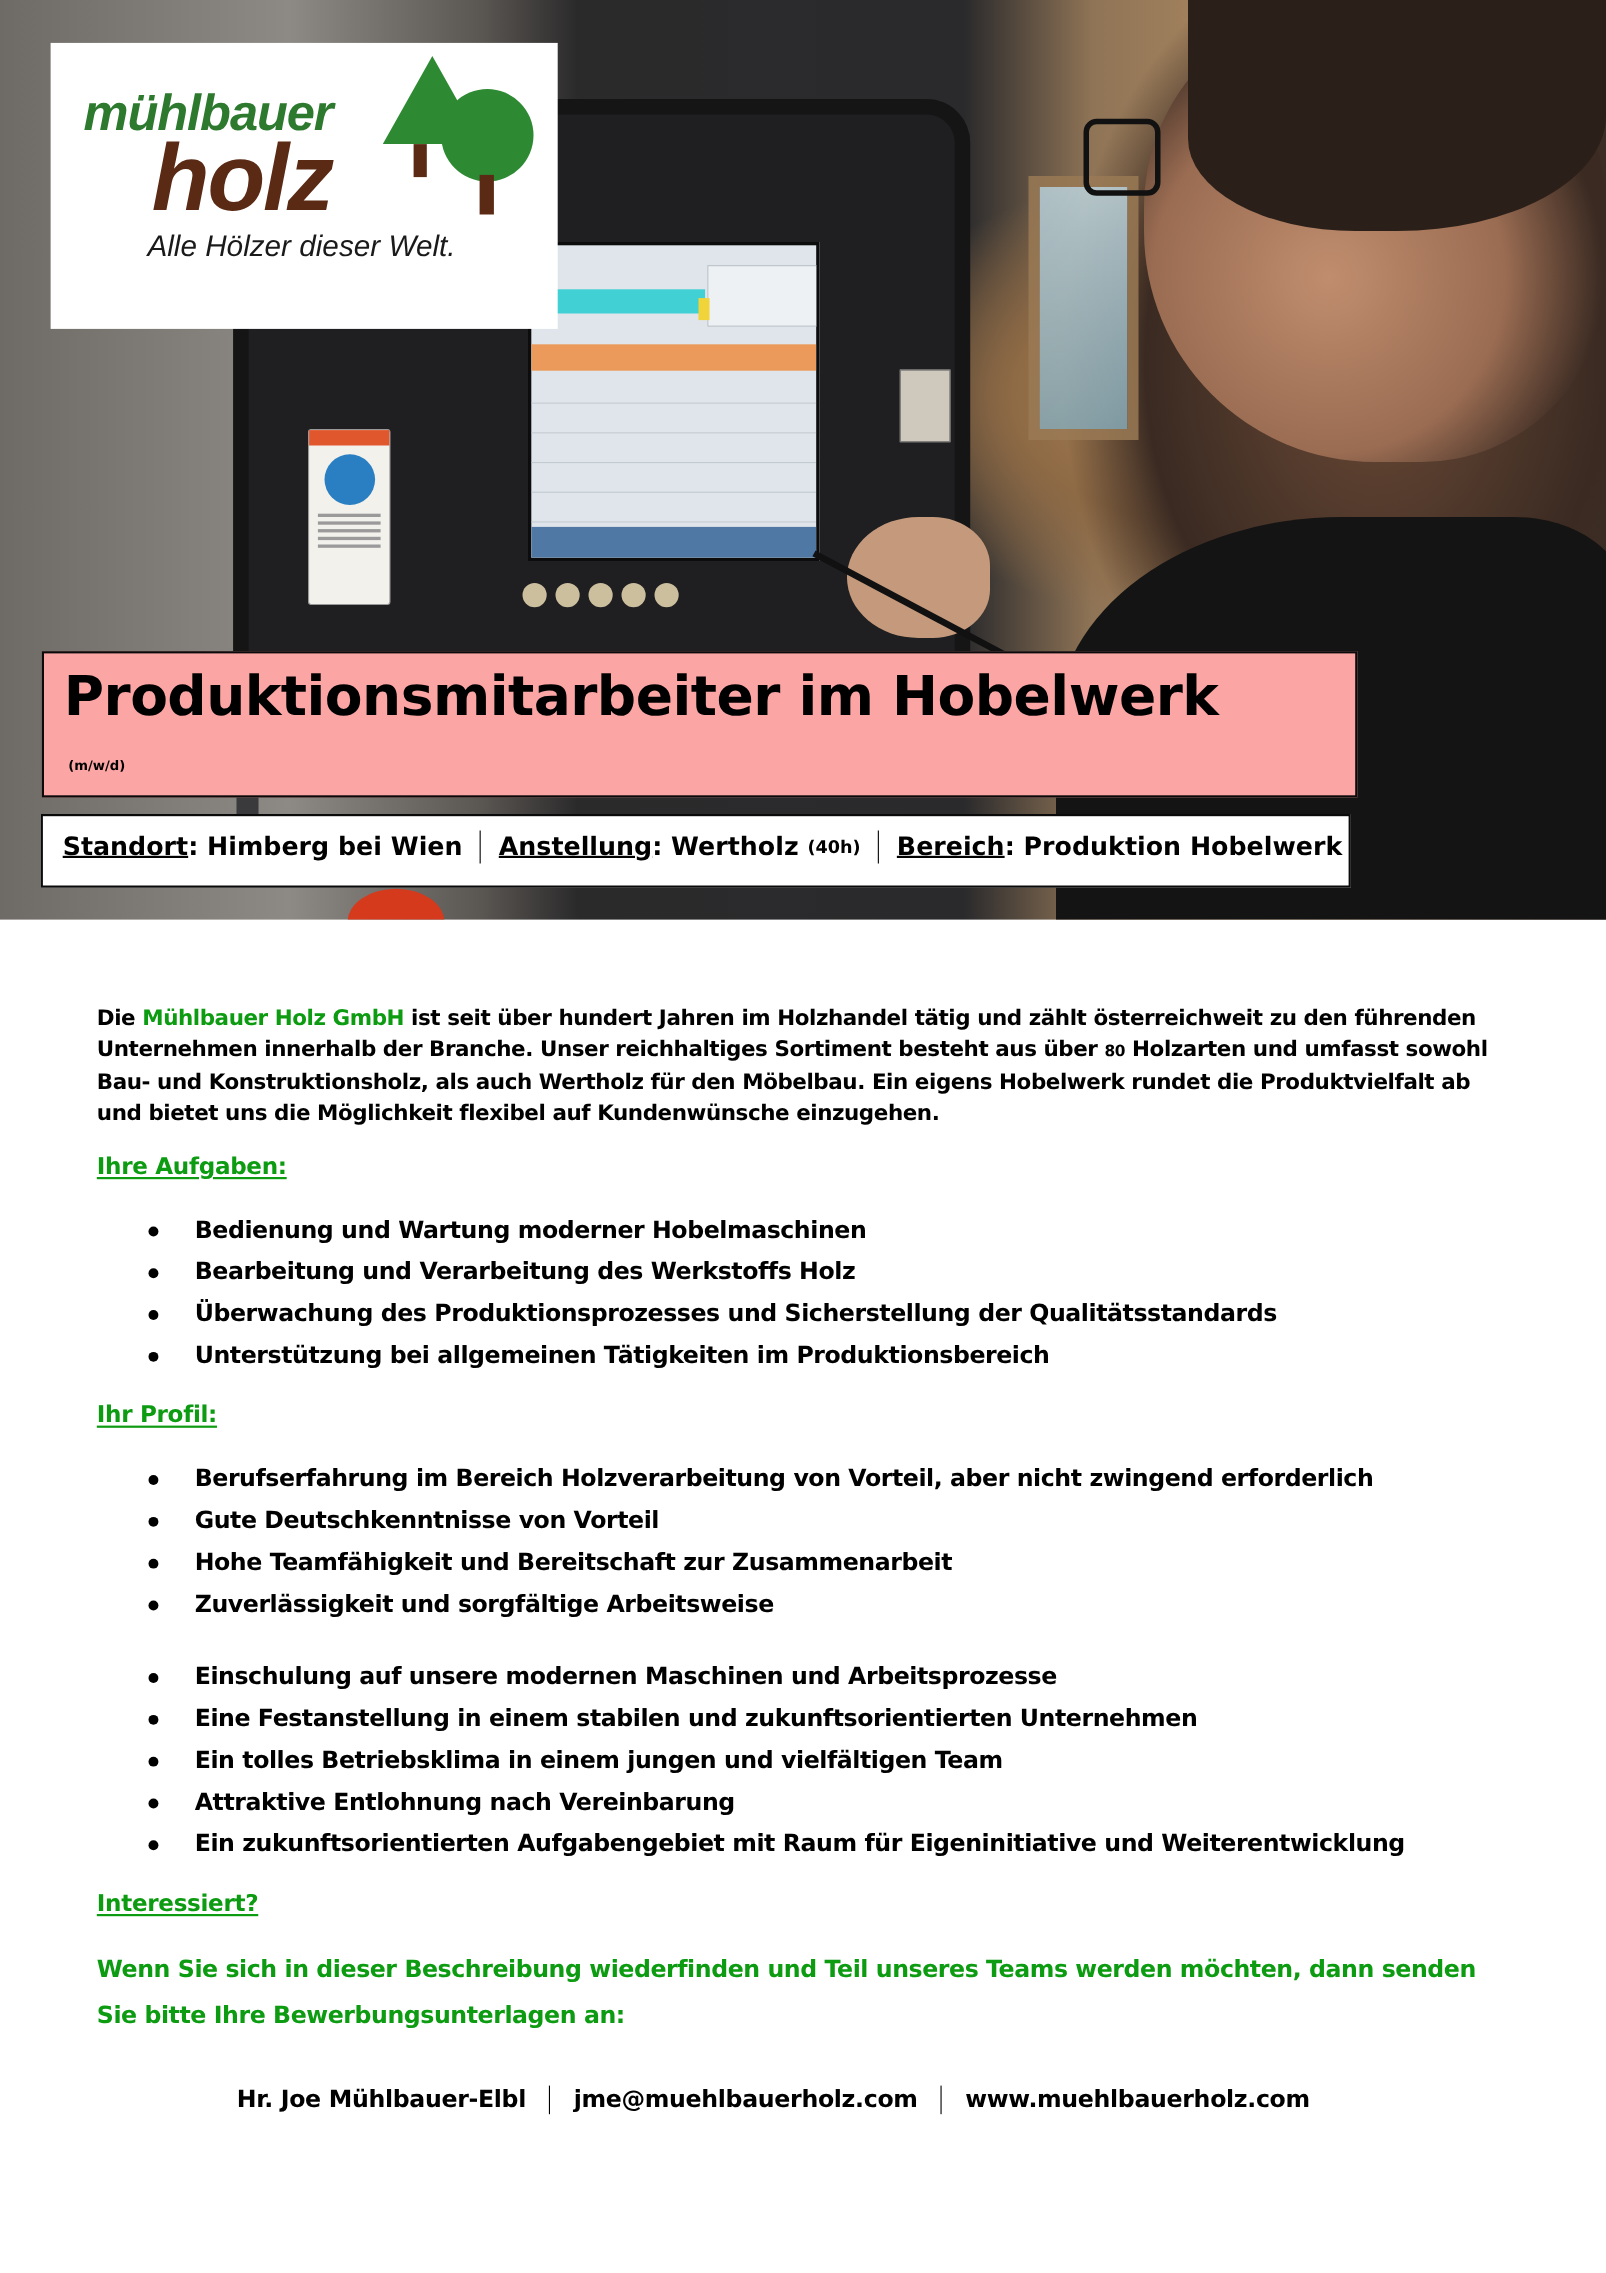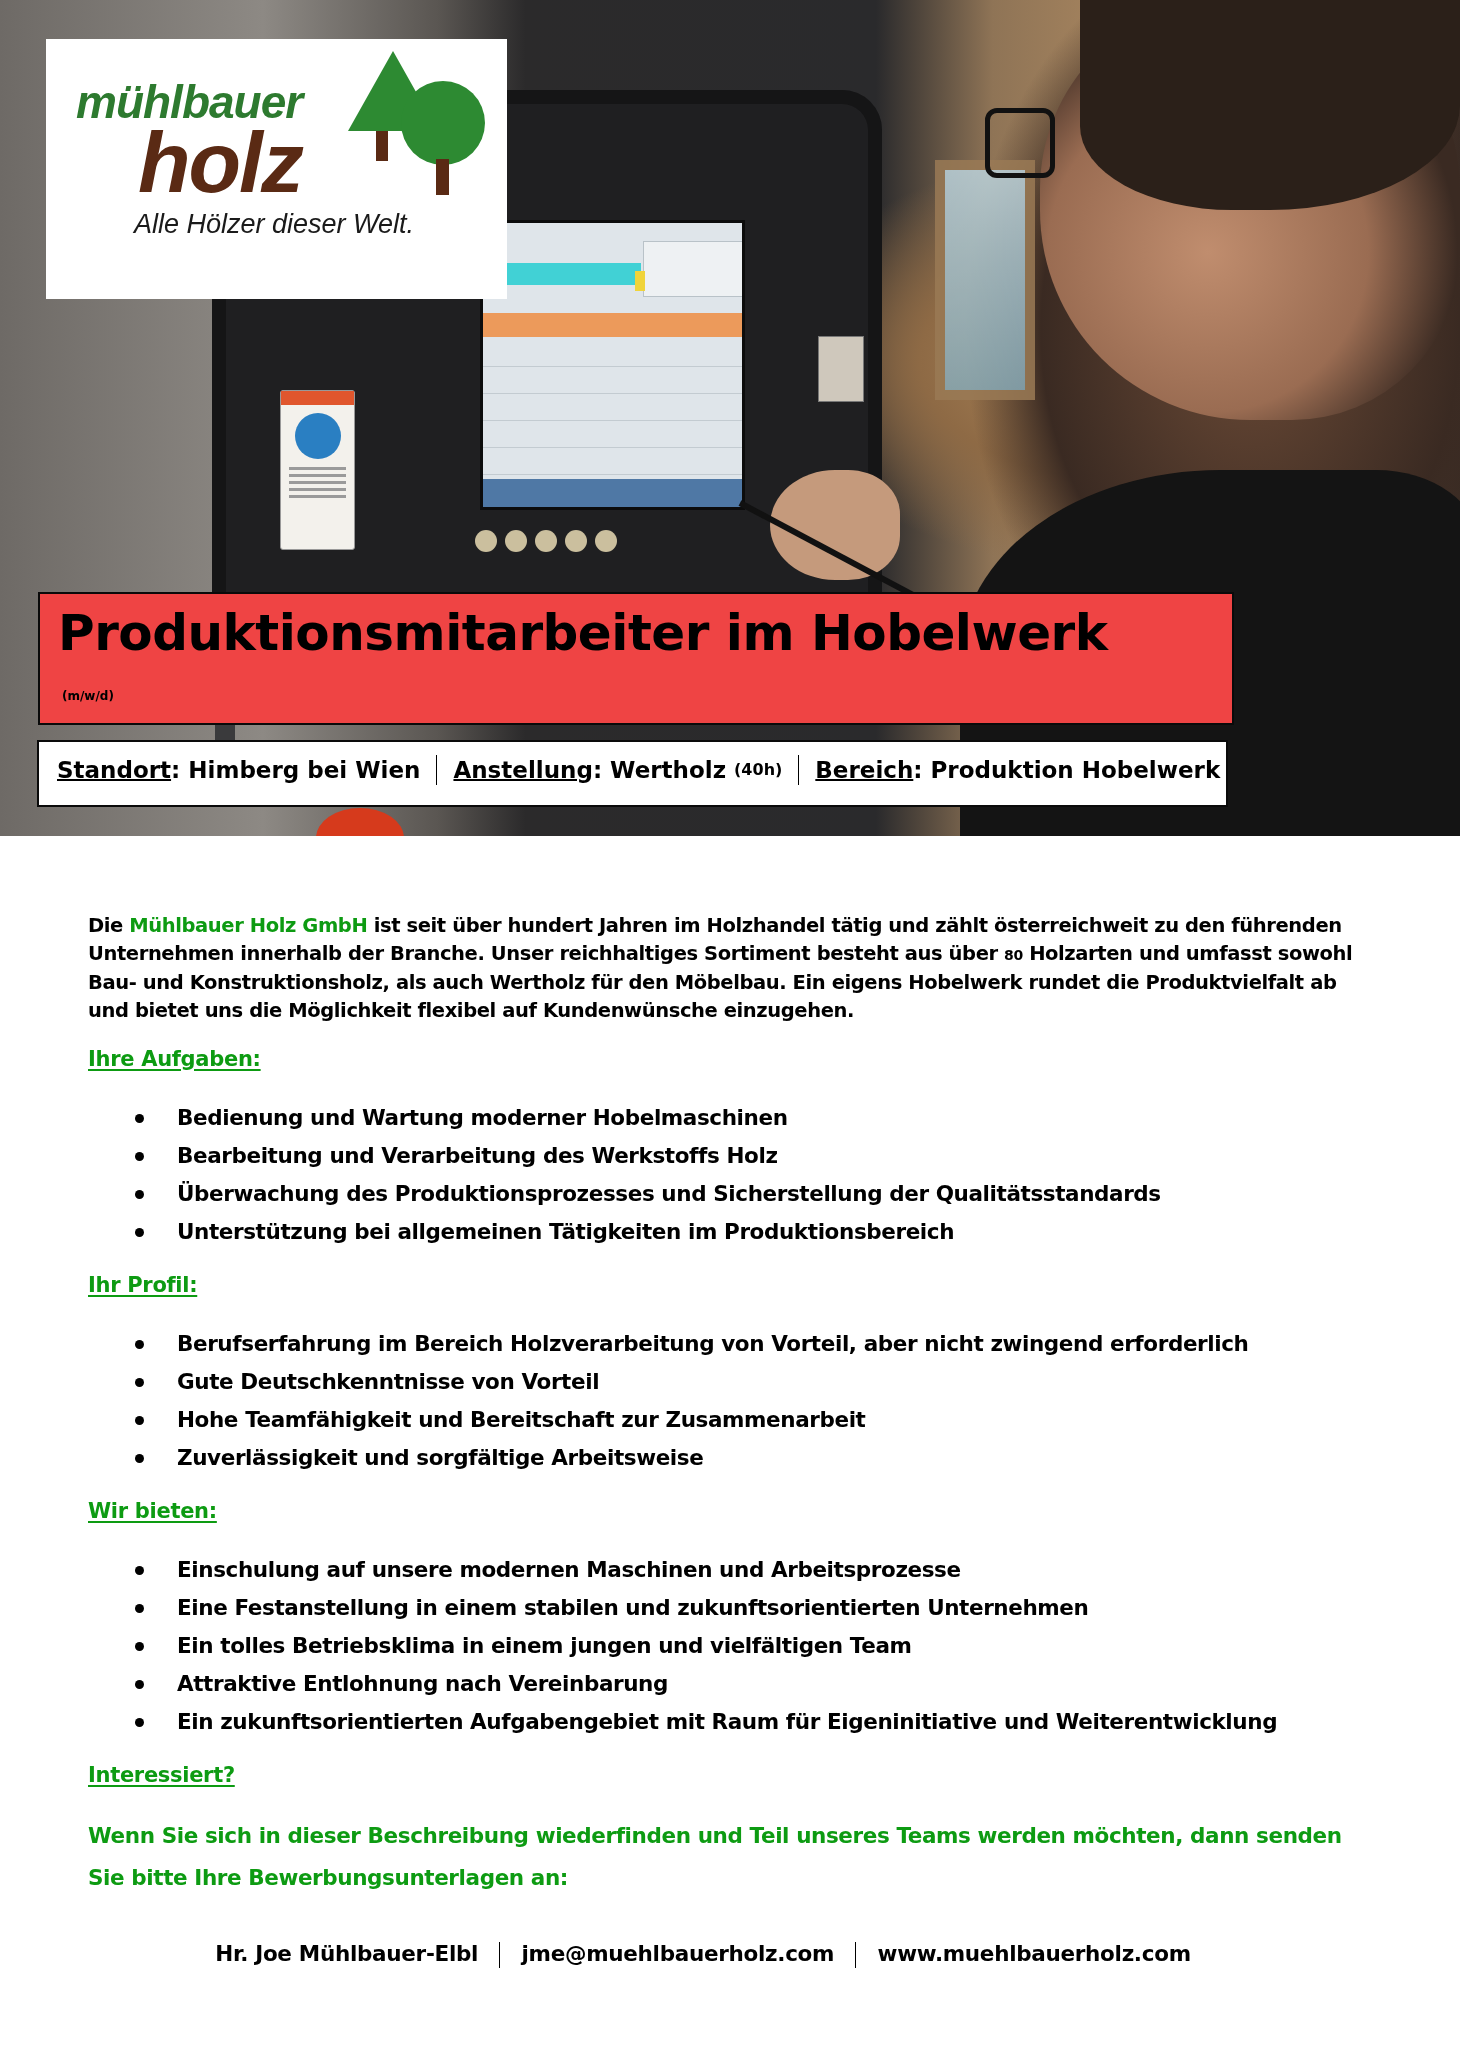--- a/index.html
+++ b/index.html
@@ -72,21 +72,21 @@
   .logo .tagline {
     position: absolute; left: 88px; top: 170px;
     font-family: "Liberation Sans", sans-serif; font-style: italic;
     font-size: 27px; color: #1a1a1a;
   }
   .logo svg { position: absolute; left: 302px; top: 12px; }
 
   
   .title-box {
     position: absolute; left: 38px; top: 592px; width: 1196px; height: 133px;
-    background: #ef4444; border: 2px solid #0a0a0a;
+    background: #fca5a5; border: 2px solid #0a0a0a;
   }
   .title-box .job-title {
     position: absolute; left: 18px; top: 6px;
     font-family: "DejaVu Sans", sans-serif; font-weight: bold;
     font-size: 50px; line-height: 66px; color: #000; letter-spacing: -0.5px;
   }
   .title-box .gender {
     position: absolute; left: 22px; top: 95px;
     font-family: "DejaVu Sans", sans-serif; font-weight: bold;
     font-size: 12px; color: #000;
@@ -215,21 +215,20 @@
   </ul>
 
   <h2 class="sec-head">Ihr Profil:</h2>
   <ul class="bullets">
     <li>Berufserfahrung im Bereich Holzverarbeitung von Vorteil, aber nicht zwingend erforderlich</li>
     <li>Gute Deutschkenntnisse von Vorteil</li>
     <li>Hohe Teamfähigkeit und Bereitschaft zur Zusammenarbeit</li>
     <li>Zuverlässigkeit und sorgfältige Arbeitsweise</li>
   </ul>
 
-  <h2 class="sec-head">Wir bieten:</h2>
   <ul class="bullets">
     <li>Einschulung auf unsere modernen Maschinen und Arbeitsprozesse</li>
     <li>Eine Festanstellung in einem stabilen und zukunftsorientierten Unternehmen</li>
     <li>Ein tolles Betriebsklima in einem jungen und vielfältigen Team</li>
     <li>Attraktive Entlohnung nach Vereinbarung</li>
     <li>Ein zukunftsorientierten Aufgabengebiet mit Raum für Eigeninitiative und Weiterentwicklung</li>
   </ul>
 
   <h2 class="sec-head">Interessiert?</h2>
   <p class="cta">Wenn Sie sich in dieser Beschreibung wiederfinden und Teil unseres Teams werden möchten, dann senden Sie bitte Ihre Bewerbungsunterlagen an:</p>

